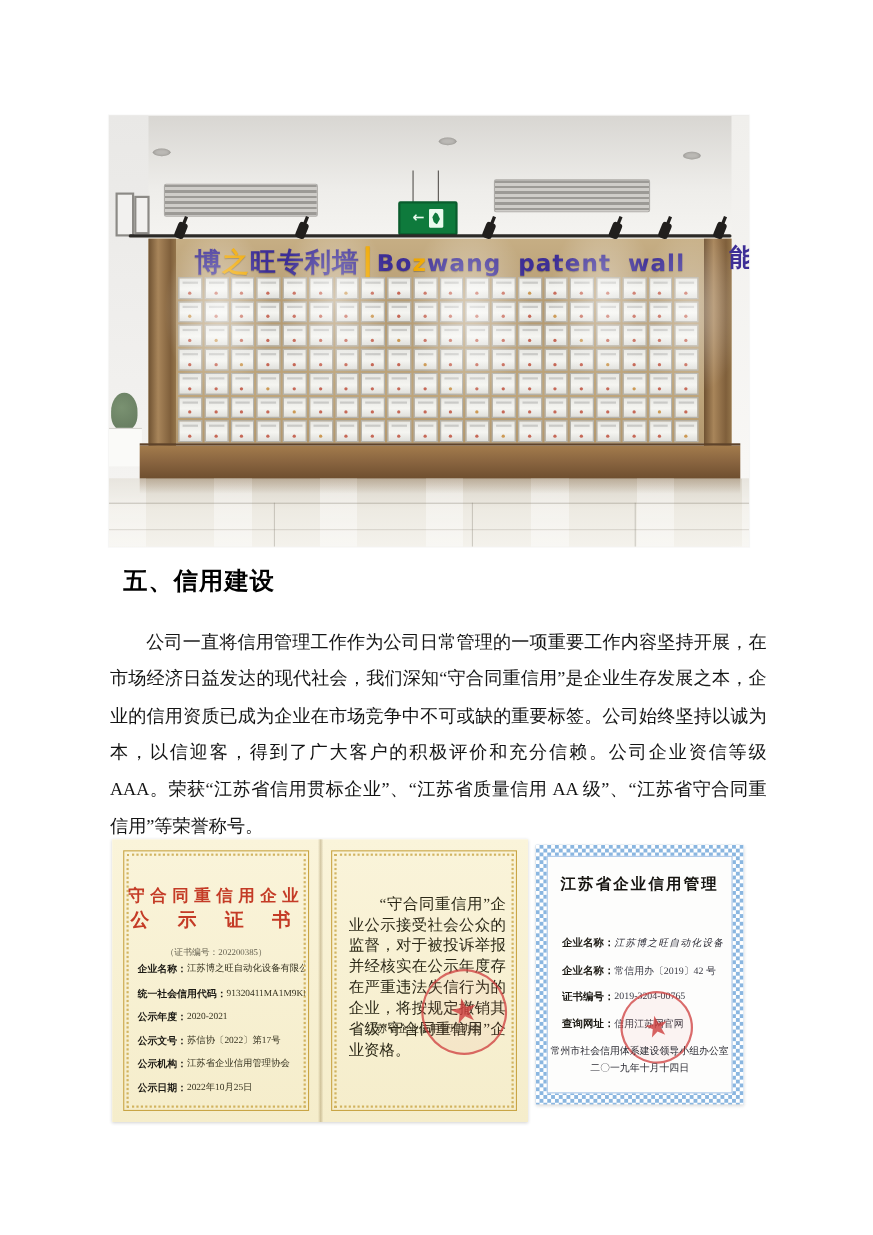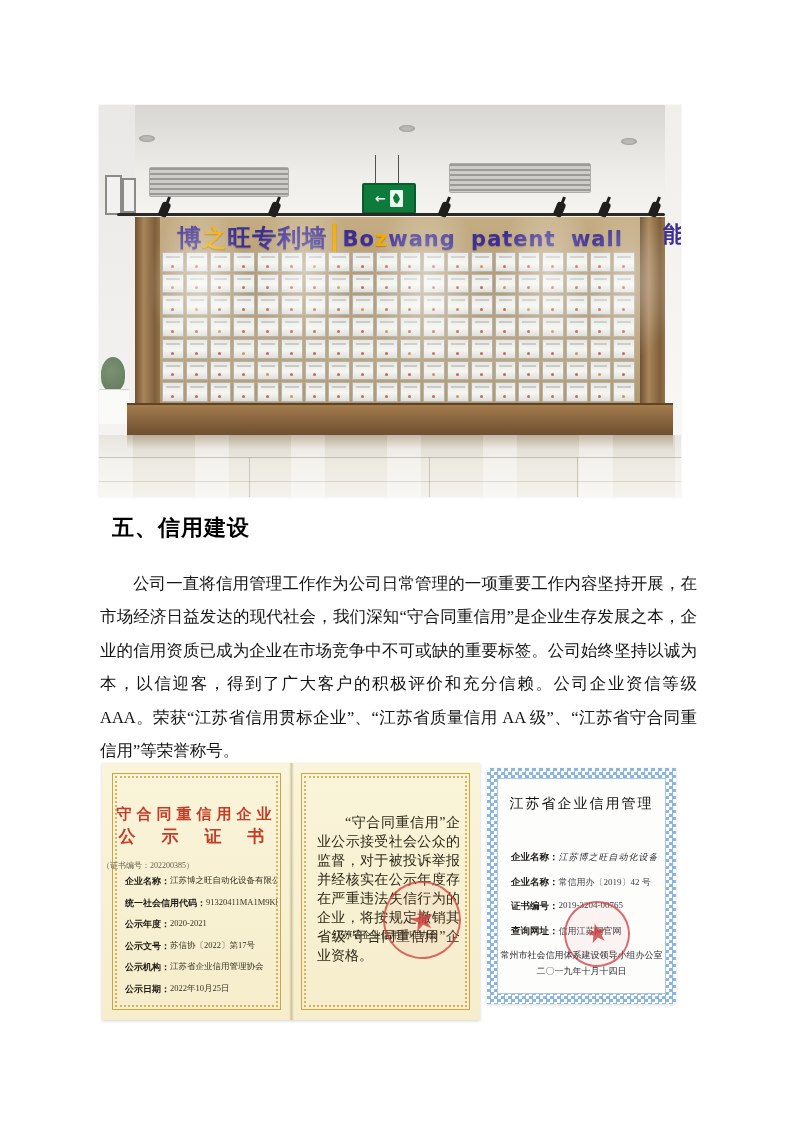--- a/index.html
+++ b/index.html
@@ -96,41 +96,41 @@
           background:linear-gradient(90deg,rgba(150,128,78,0),rgba(150,128,78,.38),rgba(150,128,78,0));}
   .cert-page{position:absolute;top:0;width:189px;height:257px;}
   .cert-page.p-left{left:0;}
   .cert-page.p-right{left:189px;}
   .gold-frame{position:absolute;inset:10px;border:1px solid var(--gold,#c9a545);pointer-events:none;}
   .gold-frame::before{content:"";position:absolute;inset:2px;border:2px dotted var(--gold,#c9a545);opacity:.8;}
   .lp-title1{position:absolute;left:0;top:42px;width:100%;text-align:center;color:var(--title-red,#c43b26);
              font-size:15px;font-weight:bold;letter-spacing:5px;font-family:"DejaVu Sans",sans-serif;}
   .lp-title2{position:absolute;left:0;top:62px;width:100%;text-align:center;color:var(--title-red,#c43b26);
              font-size:17px;font-weight:bold;letter-spacing:10px;font-family:"DejaVu Sans",sans-serif;}
-  .lp-certno{position:absolute;left:0;top:97px;width:100%;text-align:left;font-size:8px;color:#64604f;}
+  .lp-certno{position:absolute;left:0;top:97px;width:100%;text-align:center;font-size:8px;color:#64604f;}
   .lp-fields{position:absolute;left:23px;right:14px;top:112px;}
   .field-row{height:21.5px;display:flex;align-items:flex-start;white-space:nowrap;overflow:hidden;}
   .field-row .f-label{font-weight:bold;font-size:9px;color:#1c1a14;font-family:"DejaVu Sans",sans-serif;}
   .field-row .f-value{font-size:8.5px;color:#35321f;}
   .mp-body{position:absolute;left:26px;right:20px;top:50px;font-size:14px;line-height:19px;
            text-align:justify;text-indent:2em;color:#2b2817;}
   .mp-issuer{position:absolute;left:16px;right:16px;top:166px;text-align:center;font-size:9.5px;color:#2b2817;}
   .stamp{position:absolute;border-radius:50%;border:2.5px solid rgba(205,60,60,.75);
          display:flex;align-items:center;justify-content:center;color:rgba(205,60,60,.8);
          transform:rotate(-12deg);background:rgba(230,120,110,.07);}
   .stamp .star{font-size:30px;line-height:1;}
   .stamp.st-mid{left:92px;top:118px;width:74px;height:74px;}
   .stamp.st-blue{left:66px;top:122px;width:62px;height:62px;}
   .stamp.st-blue .star{font-size:26px;}
 
   .blue-cert{position:absolute;left:385px;top:5px;width:189px;height:236px;
              background:repeating-conic-gradient(var(--blue,#8ab6e0) 0% 25%,#ffffff 0% 50%) 0 0/7px 7px;
              box-shadow:0 1px 3px rgba(0,0,0,.15);}
   .blue-inner{position:absolute;inset:10px;background:#fdfdfc;border:1px solid #a9c6e8;}
-  .bc-title1{position:absolute;left:0;top:16px;width:100%;text-align:center;font-size:14px;font-weight:normal;
+  .bc-title1{position:absolute;left:0;top:16px;width:100%;text-align:center;font-size:14px;font-weight:bold;
              letter-spacing:2px;color:#15130f;font-family:"DejaVu Sans",sans-serif;}
   .bc-title2{position:absolute;left:0;top:38px;width:100%;text-align:center;font-size:19px;font-weight:bold;
              letter-spacing:8px;color:#15130f;font-family:"DejaVu Sans",sans-serif;}
   .bc-fields{position:absolute;left:13px;right:8px;top:72px;}
   .bc-fields .field-row{height:24.5px;}
   .bc-fields .f-label{font-size:9.5px;}
   .bc-fields .f-value{font-size:9px;color:#3a3a44;}
   .bc-fields .field-row:first-child .f-value{font-style:italic;letter-spacing:1px;color:#2e2e38;}
   .bc-footer1{position:absolute;left:0;top:170px;width:100%;text-align:center;font-size:9px;color:#2b2b33;}
   .bc-footer2{position:absolute;left:0;top:186px;width:100%;text-align:center;font-size:9px;color:#2b2b33;}

